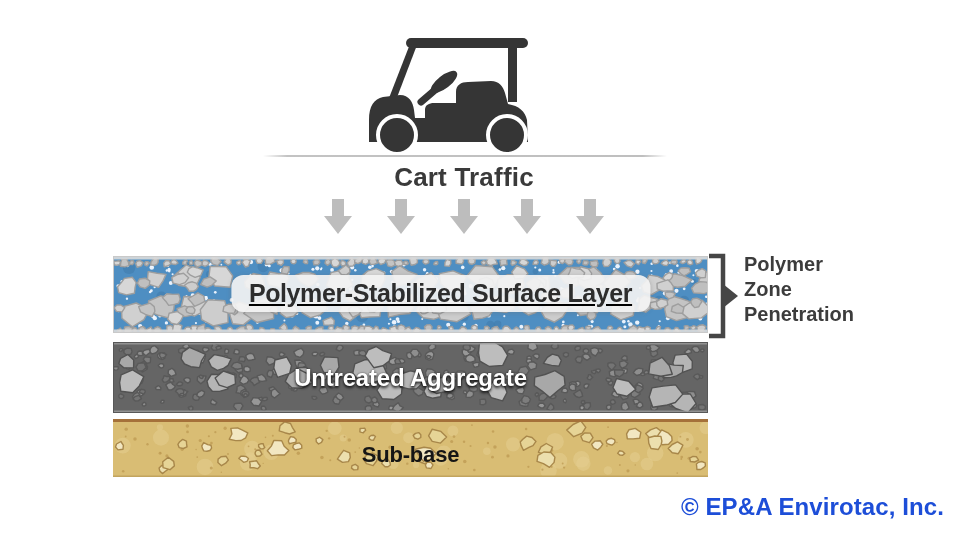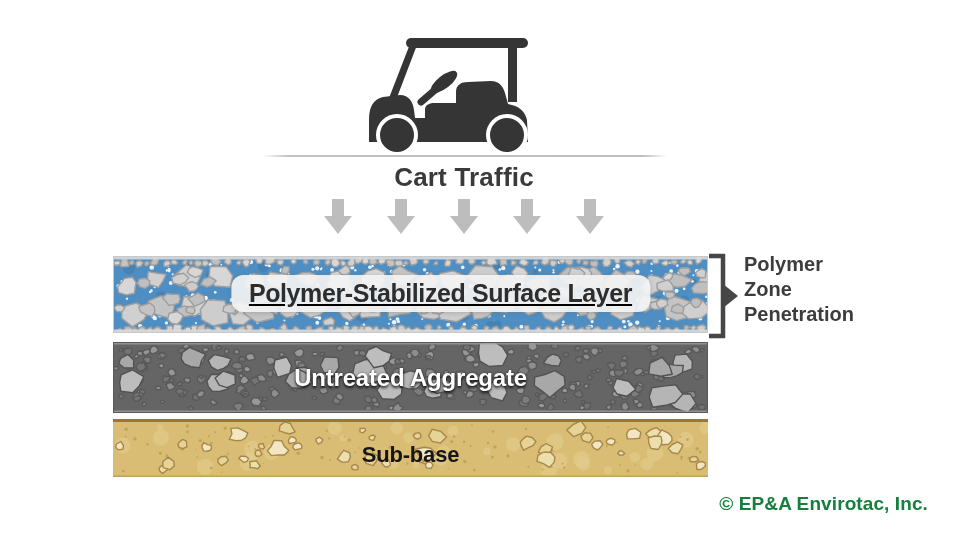--- a/index.html
+++ b/index.html
@@ -45,21 +45,21 @@
   }
   .subbase-label{
     position:absolute;inset:3px 0 0 0;display:flex;align-items:center;justify-content:center;
     font-size:22px;font-weight:700;color:#151515;letter-spacing:-0.2px;
   }
 
   
   .bracket-svg{left:707px;top:253px;width:38px;height:86px;}
   .annotation{left:744px;top:252px;width:140px;font-size:20px;line-height:25px;font-weight:700;color:#3c3c3c;}
 
-  .copyright{right:32px;top:493px;font-size:19px;font-weight:700;color:#15803d;letter-spacing:0.1px;}
+  .copyright{right:16px;top:493px;font-size:24px;font-weight:700;color:#1d4ed8;letter-spacing:0.1px;}
 </style>
 </head>
 <body>
 
 <svg class="abs cart-svg" viewBox="0 0 178 120">
   <g fill="#353535">
     <rect x="38" y="2" width="122" height="10" rx="5"></rect>
     <polygon points="42,8 49,9 28,64 21,62"></polygon>
     <rect x="140" y="8" width="9" height="58"></rect>
     <g>

